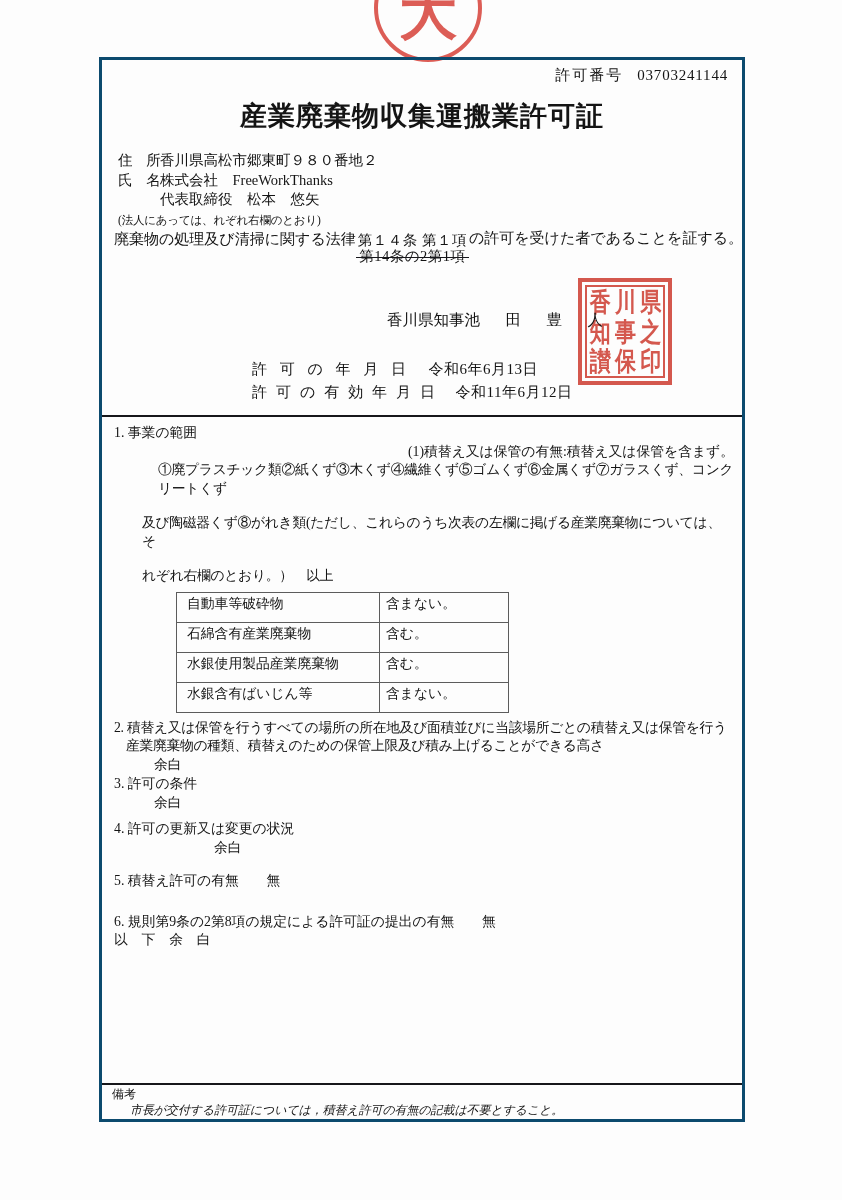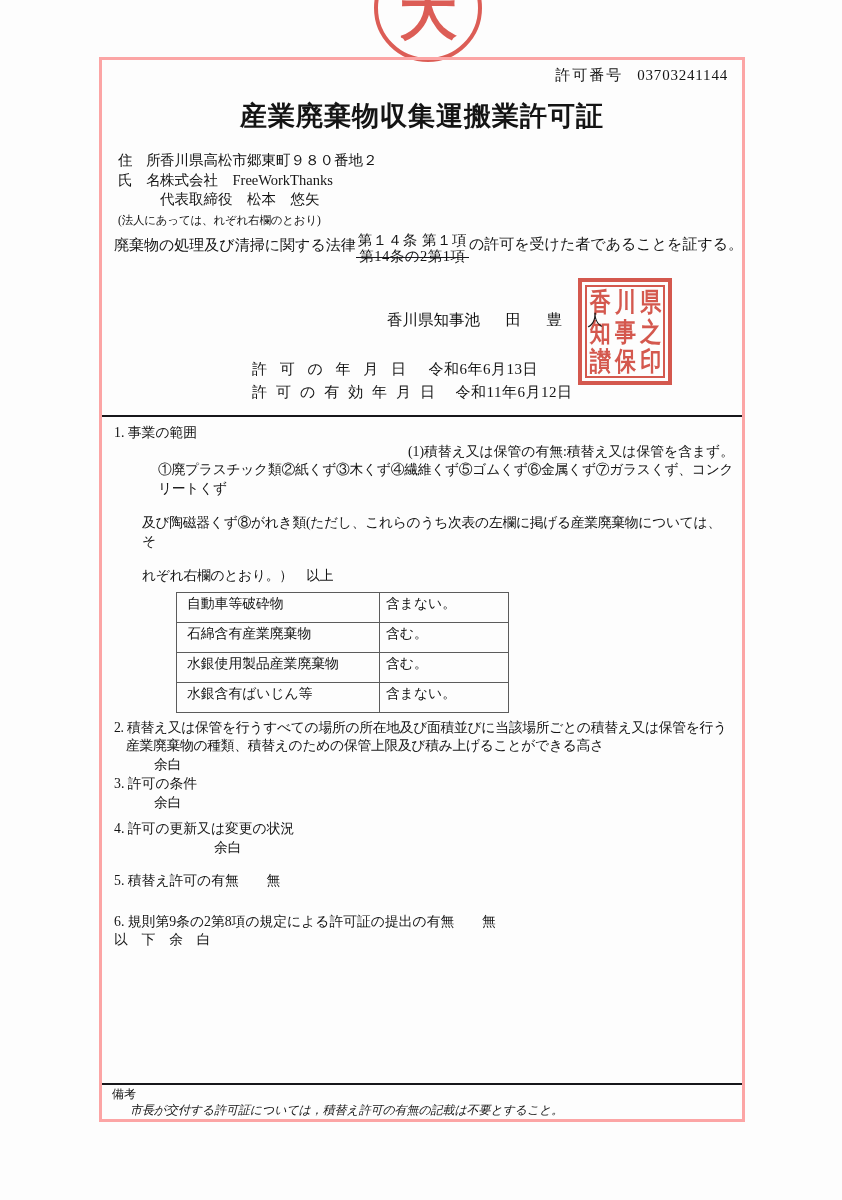--- a/index.html
+++ b/index.html
@@ -80,21 +80,21 @@
     transform: scaleY(1.25);
   }
 
   
   .doc-frame {
     position: absolute;
     left: 99px;
     top: 57px;
     width: 646px;
     height: 1065px;
-    border: 3px solid #fca5a5;
+    border: 3px solid #0c4a6e;
     box-sizing: border-box;
     background: transparent;
   }
 
   .frame-upper {
     position: relative;
     height: 357px;
     border-bottom: 2px solid #17171b;
     box-sizing: border-box;
   }
@@ -152,21 +152,21 @@
     margin-top: 1px;
   }
 
   .law-line {
     position: absolute;
     left: 12px;
     top: 170px;
     font-size: 15px;
     white-space: nowrap;
     display: flex;
-    align-items: center;
+    align-items: flex-start;
   }
   .law-clauses {
     display: inline-block;
     text-align: center;
     line-height: 15px;
     margin: 0 2px;
     position: relative;
     top: 3px;
   }
   .law-active { font-size: 14.5px; letter-spacing: .5px; display: block; }

